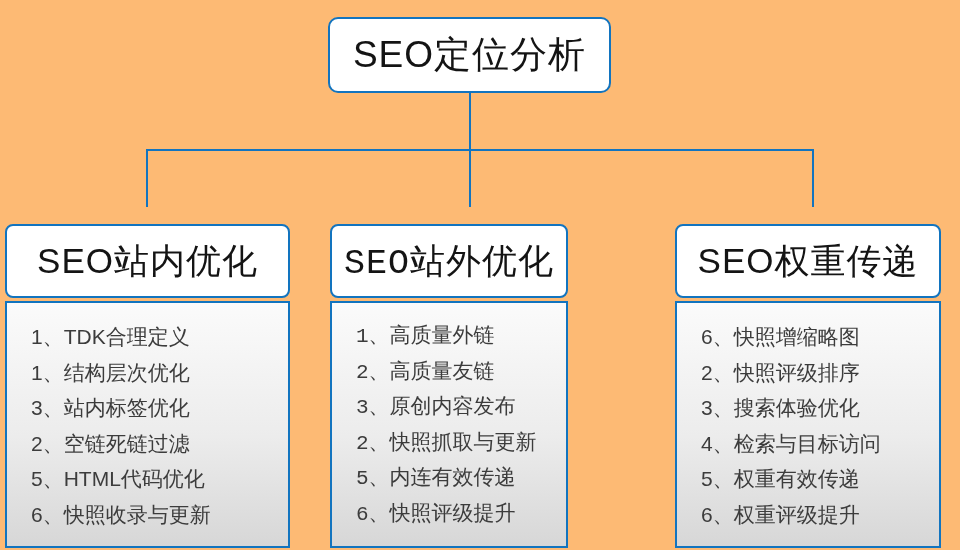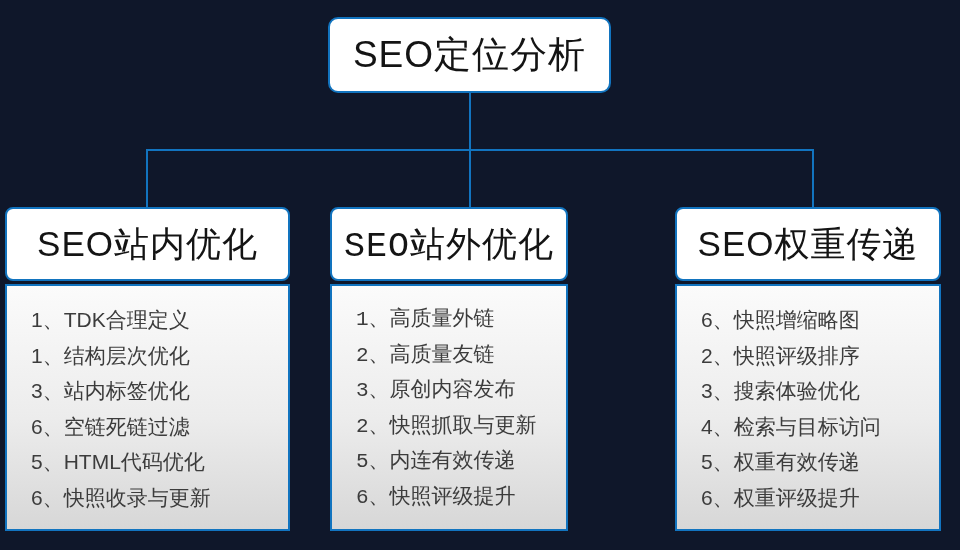--- a/index.html
+++ b/index.html
@@ -1,34 +1,34 @@
 <!DOCTYPE html>
 <html><head>
 <meta charset="utf-8">
 <style>
   html,body{margin:0;padding:0;background:#ffffff;}
   .canvas{
-    position:relative;width:960px;height:550px;background:#0f172a;
+    position:relative;width:960px;height:550px;background:#fdba74;
     font-family:"Liberation Sans","DejaVu Sans",sans-serif;overflow:hidden;
   }
   
   .line{position:absolute;background:#1274bf;}
   .line-v-center{left:469px;top:93px;width:2px;height:114px;}
   .line-h{left:146px;top:149px;width:668px;height:2px;}
   .line-v-left{left:146px;top:150px;width:2px;height:57px;}
   .line-v-right{left:812px;top:150px;width:2px;height:57px;}
   
   .root-node{
     position:absolute;left:328px;top:17px;width:283px;height:76px;
     box-sizing:border-box;background:#ffffff;border:2px solid #1274bf;border-radius:10px;
     display:flex;align-items:center;justify-content:center;
     font-size:37px;color:#141414;letter-spacing:1px;white-space:nowrap;
   }
   
-  .col{position:absolute;top:207px;}
+  .col{position:absolute;top:224px;}
   .col-1{left:5px;width:285px;}
   .col-2{left:330px;width:238px;font-family:Liberation Mono, monospace;}
   .col-3{left:675px;width:266px;}
   .branch-title{
     box-sizing:border-box;height:74px;background:#ffffff;
     border:2px solid #1274bf;border-radius:8px;
     display:flex;align-items:center;justify-content:center;
     font-size:35px;color:#141414;letter-spacing:1px;white-space:nowrap;
   }
   .panel{
@@ -54,21 +54,21 @@
   <div class="root-node">
     <span>SEO定位分析</span>
   </div>
 
   <div class="col col-1">
     <div class="branch-title">SEO站内优化</div>
     <div class="panel">
       <div class="item">1、TDK合理定义</div>
       <div class="item">1、结构层次优化</div>
       <div class="item">3、站内标签优化</div>
-      <div class="item">6、空链死链过滤</div>
+      <div class="item">2、空链死链过滤</div>
       <div class="item">5、HTML代码优化</div>
       <div class="item">6、快照收录与更新</div>
     </div>
   </div>
 
   <div class="col col-2">
     <div class="branch-title">SEO站外优化</div>
     <div class="panel">
       <div class="item">1、高质量外链</div>
       <div class="item">2、高质量友链</div>

